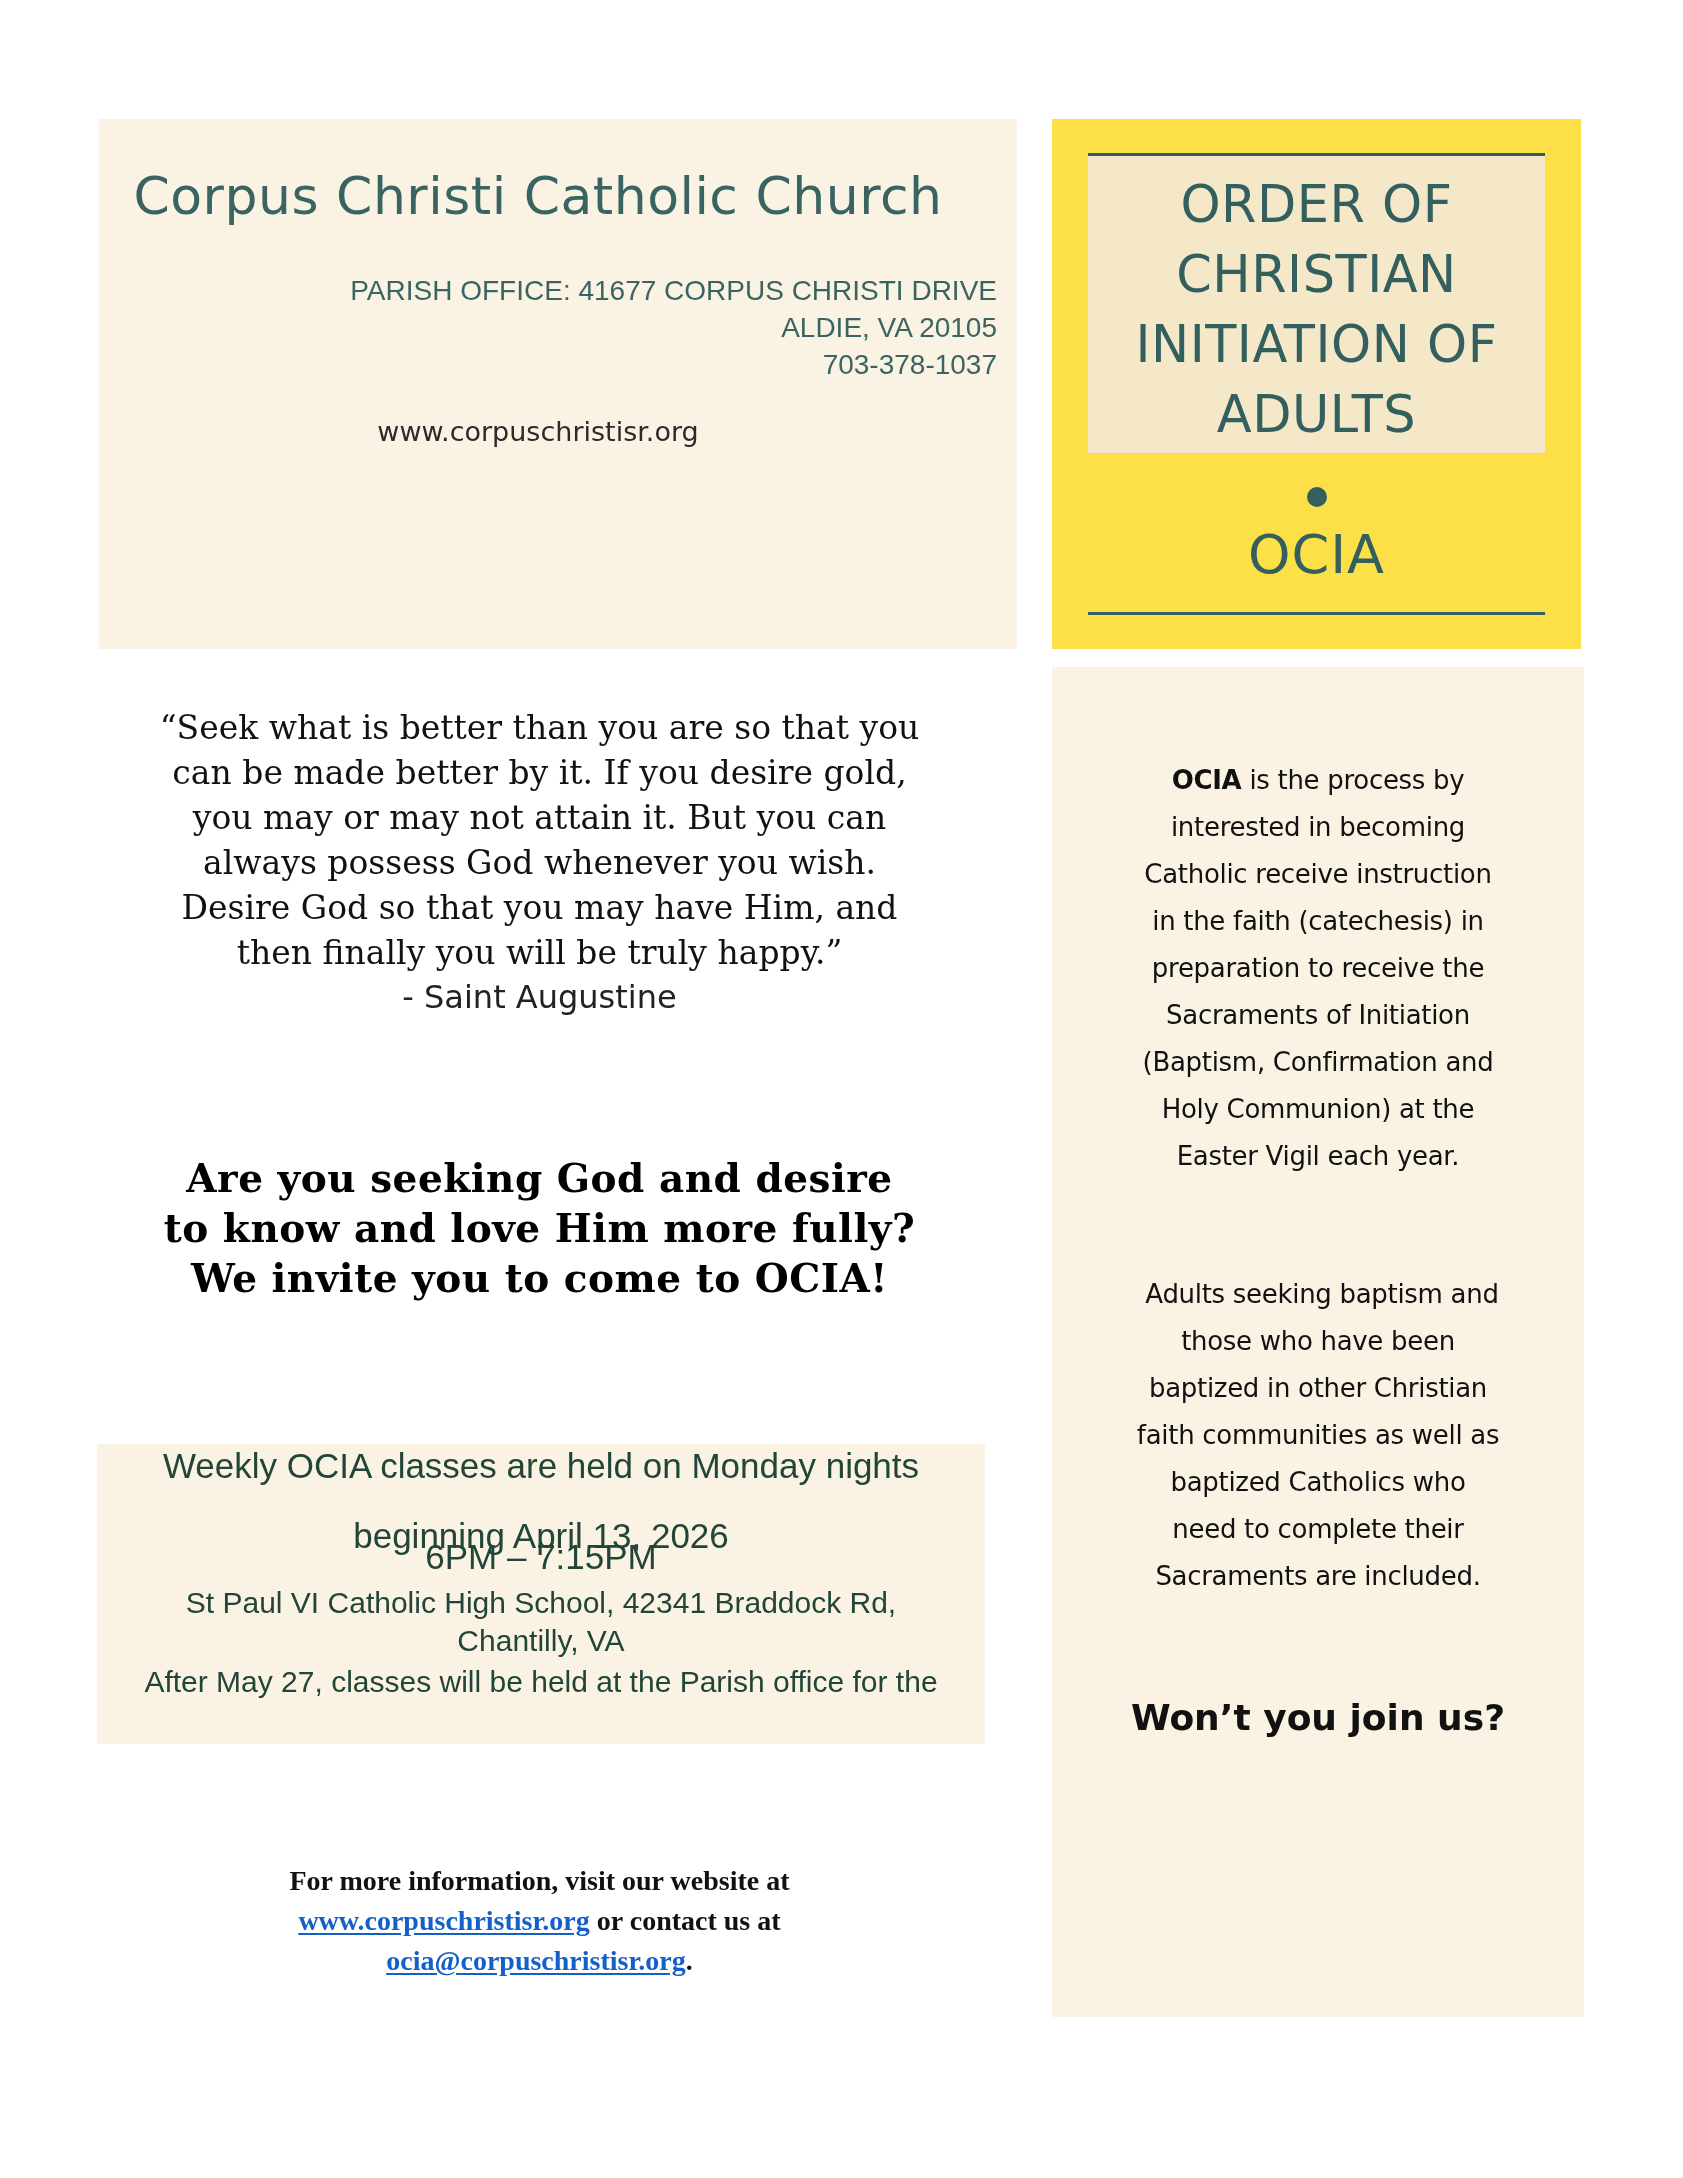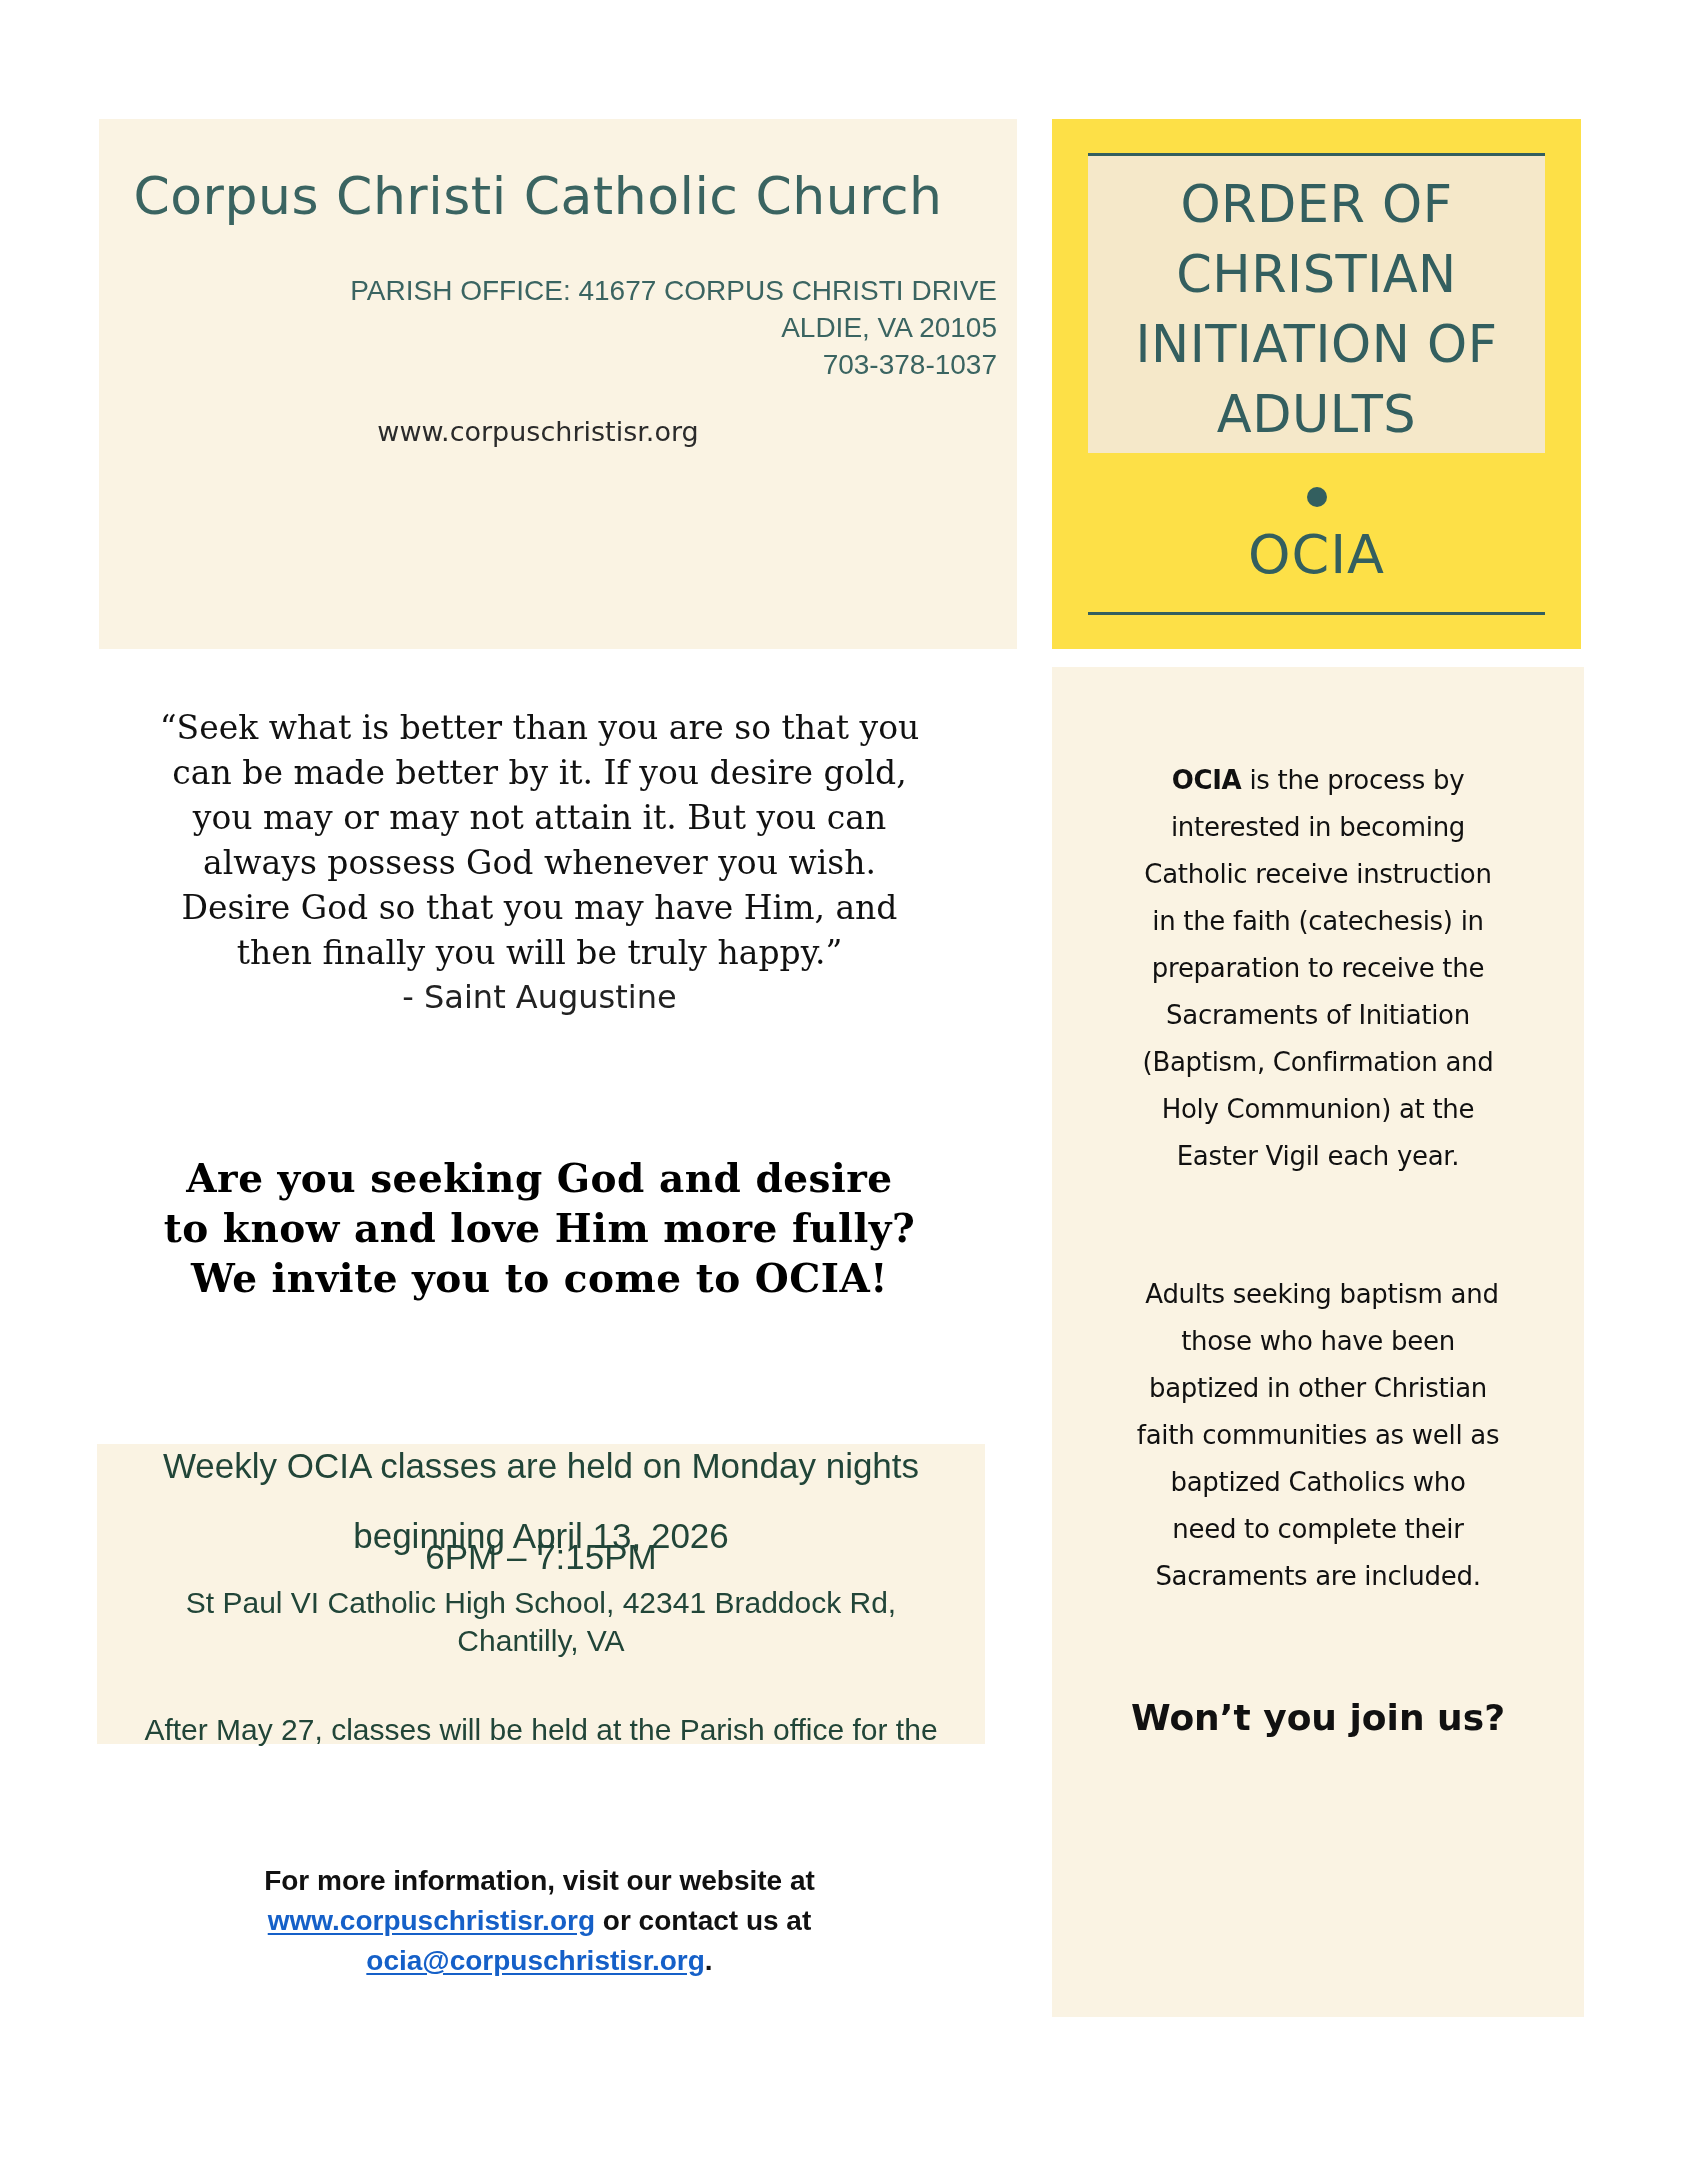--- a/index.html
+++ b/index.html
@@ -20,21 +20,21 @@
   .quote { left:99px; top:705px; width:881px; text-align:center; font-family:"DejaVu Serif", serif; font-size:33px; line-height:45px; color:#111111; }
   .quote-author { font-family:"DejaVu Sans", sans-serif; font-size:32px; color:#222222; }
 
   .headline { left:95px; top:1153px; width:889px; text-align:center; font-family:"DejaVu Serif", serif; font-weight:bold; font-size:39px; line-height:50px; color:#000000; letter-spacing:0.5px; }
 
   .box-schedule { left:97px; top:1444px; width:888px; height:300px; background:#faf3e3; }
   .sched { position:absolute; left:0; width:888px; text-align:center; color:#214538; font-family:"Liberation Sans", sans-serif; }
   .sched-big { font-size:35px; line-height:46px; }
   .sched-small { font-size:30px; line-height:39px; }
 
-  .footer { left:99px; top:1861px; width:881px; text-align:center; font-family:Liberation Sans, sans-serif; font-weight:bold; font-size:28px; line-height:40px; color:#111111; }
+  .footer { left:99px; top:1861px; width:881px; text-align:center; font-family:Liberation Serif, serif; font-weight:bold; font-size:28px; line-height:40px; color:#111111; }
   .footer a { color:#1560c8; text-decoration:underline; text-underline-offset:3px; }
 
   .box-info { left:1052px; top:667px; width:532px; height:1350px; background:#faf3e3; }
   .info-p { position:absolute; left:0; width:532px; text-align:center; font-family:"DejaVu Sans", sans-serif; font-size:26px; line-height:47px; color:#111111; letter-spacing:-0.3px; }
   .info-p b { font-weight:bold; }
   .join { position:absolute; left:0; width:532px; top:1030px; text-align:center; font-family:"DejaVu Sans", sans-serif; font-weight:bold; font-size:36px; color:#111111; }
 </style>
 </head>
 <body>
 
@@ -78,21 +78,21 @@
   <div>to know and love Him more fully?</div>
   <div>We invite you to come to OCIA!</div>
 </div>
 
 <div class="abs box-schedule">
   <div class="sched sched-big" style="top:-1px;">Weekly OCIA classes are held on Monday nights</div>
   <div class="sched sched-big" style="top:45px;margin-top:24px;">beginning April 13, 2026</div>
   <div class="sched sched-big" style="top:90px;">6PM – 7:15PM</div>
   <div class="sched sched-small" style="top:139px;">St Paul VI Catholic High School, 42341 Braddock Rd,</div>
   <div class="sched sched-small" style="top:177px;">Chantilly, VA</div>
-  <div class="sched sched-small" style="top:218px;margin-top:48px;">After May 27, classes will be held at the Parish office for the</div>
+  <div class="sched sched-small" style="top:218px;">After May 27, classes will be held at the Parish office for the</div>
 </div>
 
 <div class="abs footer">
   <div>For more information, visit our website at</div>
   <div><a>www.corpuschristisr.org</a><span> or contact us at</span></div>
   <div><a>ocia@corpuschristisr.org</a><span>.</span></div>
 </div>
 
 <div class="abs box-info">
   <div class="info-p" style="top:90px;">

